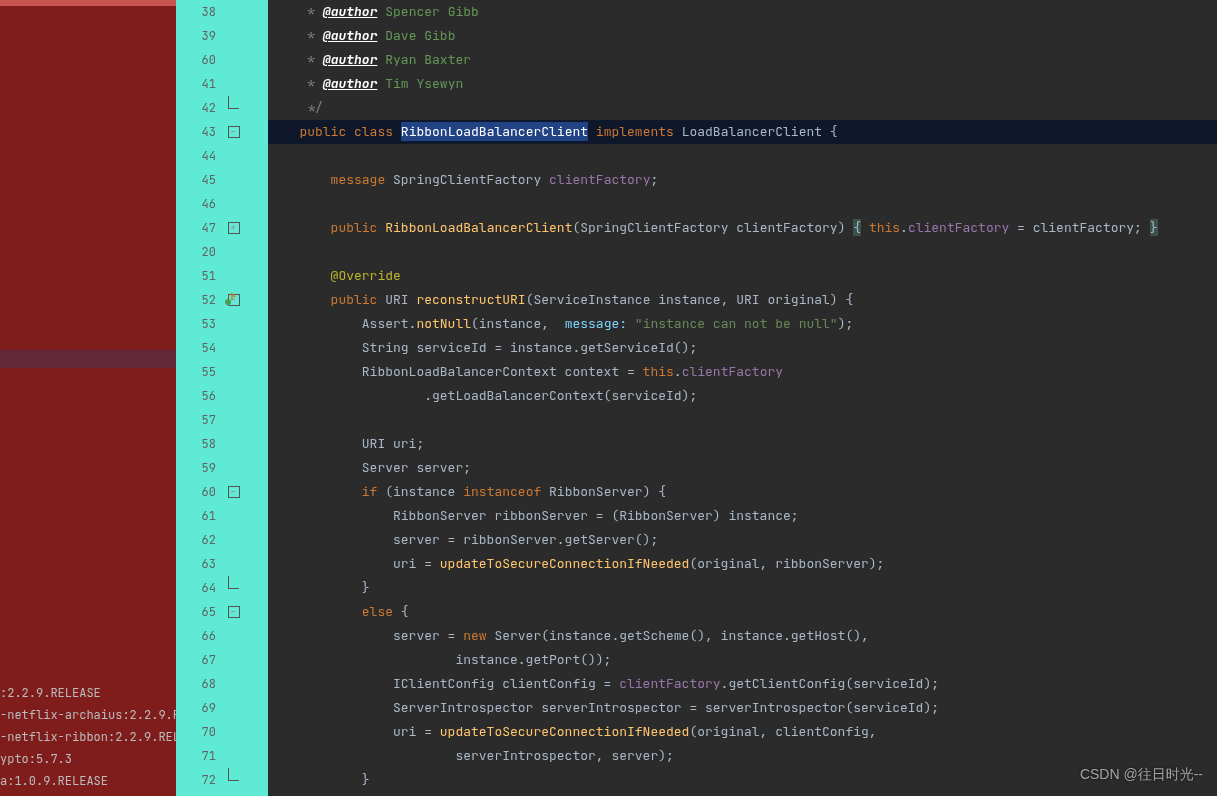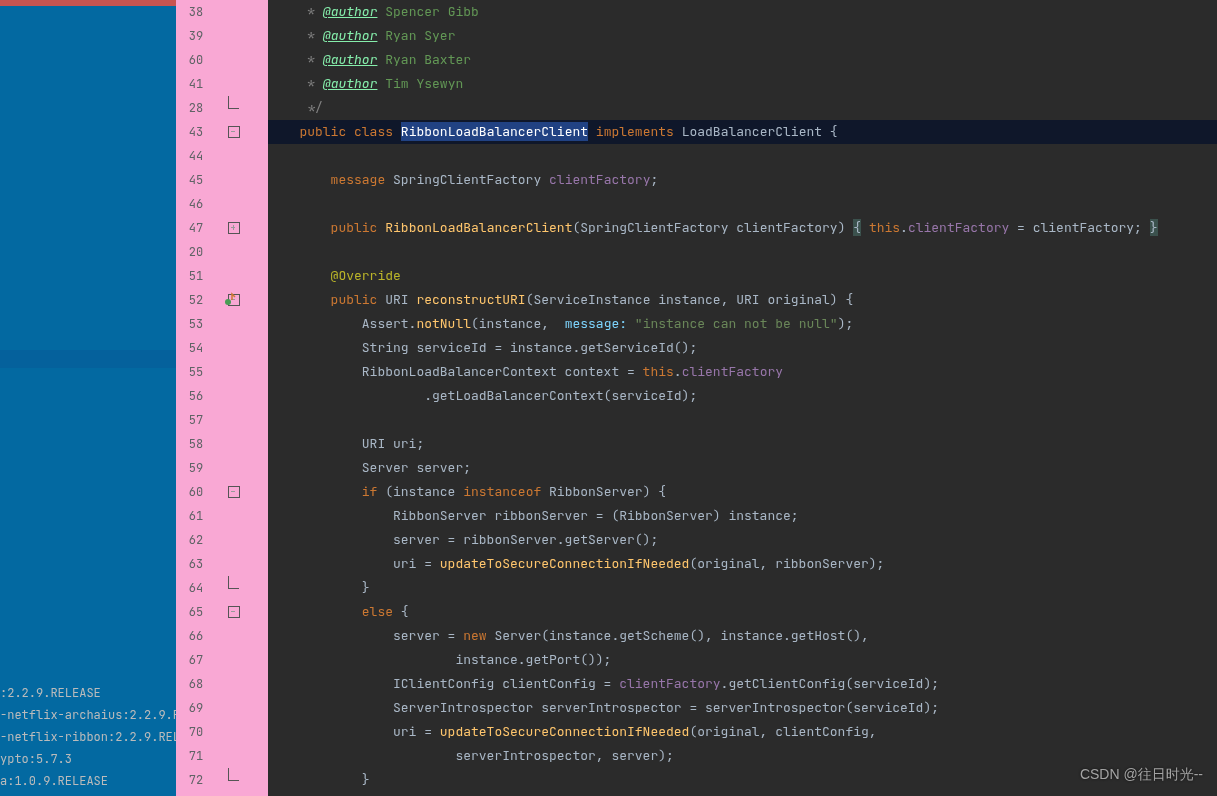--- a/index.html
+++ b/index.html
@@ -1,33 +1,33 @@
 <!DOCTYPE html>
 <html><head>
 <meta charset="utf-8">
 <style>
   html,body{margin:0;padding:0;background:#2b2b2b;color:#a9b7c6;font-family:"JetBrains Mono","Consolas","Menlo",monospace;font-size:13px;line-height:24px;overflow:hidden;width:1217px;height:796px}
   .root{display:flex;width:100%;height:100%}
-  .left-panel{width:176px;background:#0369a1;color:#bbb;font-size:12px;line-height:20px;display:flex;flex-direction:column;overflow:hidden}
+  .left-panel{width:176px;background:#7f1d1d;color:#bbb;font-size:12px;line-height:20px;display:flex;flex-direction:column;overflow:hidden}
   .left-top{flex:1}
   .left-list{padding:4px 0 4px 0}
   .left-item{padding:1px 4px 1px 0;white-space:nowrap;overflow:hidden;text-overflow:clip}
   .editor-wrap{flex:1;display:flex;background:#2b2b2b;position:relative}
-  .gutter{width:92px;background:#f9a8d4;display:flex;flex-direction:column;text-align:center;color:#606366;font-size:12px;user-select:none}
+  .gutter{width:92px;background:#5eead4;display:flex;flex-direction:column;text-align:right;color:#606366;font-size:12px;user-select:none}
   .row{display:flex;height:24px}
   .ln{width:40px;padding-right:6px}
   .marks{width:46px;position:relative}
   .code-area{flex:1;position:relative}
   .code-line{height:24px;white-space:pre;padding-left:8px}
   .hl-line{background:#0f172a}
   .kw{color:#cc7832}
   .str{color:#6a8759}
   .cm-star{color:#808080}
   .doc{color:#629755;}
-  .doc-tag{color:#86efac;font-style:italic;font-weight:normal;text-decoration:underline}
+  .doc-tag{color:#ffffff;font-style:italic;font-weight:bold;text-decoration:underline}
   .fn{color:#ffc66d}
   .fni{color:#ffc66d;}
   .fld{color:#9876aa}
   .ann{color:#bbb529}
   .gray{color:#7dd3fc}
   .sel{background:#214283;color:#fff;padding:1px 0}
   .brace-hi{background:#3b514d}
   .fold{display:inline-block;width:10px;height:10px;border:1px solid #555;border-radius:0;position:absolute;left:6px;top:6px}
   .fold::before{content:"";position:absolute;left:2px;top:4px;width:4px;height:1px;background:#999}
   .fold.open::after{content:"";position:absolute;left:4px;top:2px;width:1px;height:4px;background:transparent}
@@ -69,21 +69,21 @@
         </div>
         <div class="row">
           <div class="ln">60</div>
           <div class="marks"></div>
         </div>
         <div class="row">
           <div class="ln">41</div>
           <div class="marks"></div>
         </div>
         <div class="row">
-          <div class="ln">28</div>
+          <div class="ln">42</div>
           <div class="marks">
             <span class="fold-end"></span>
           </div>
         </div>
         <div class="row">
           <div class="ln">43</div>
           <div class="marks">
             <span class="fold open"></span>
           </div>
         </div>
@@ -211,21 +211,21 @@
         </div>
         <div class="row">
           <div class="ln">72</div>
           <div class="marks">
             <span class="fold-end"></span>
           </div>
         </div>
       </div>
     <div class="code-area" id="code">
         <div class="code-line">    <span class="cm-star">*</span> <span class="doc-tag">@author</span> <span class="doc">Spencer Gibb</span></div>
-        <div class="code-line">    <span class="cm-star">*</span> <span class="doc-tag">@author</span> <span class="doc">Ryan Syer</span></div>
+        <div class="code-line">    <span class="cm-star">*</span> <span class="doc-tag">@author</span> <span class="doc">Dave Gibb</span></div>
         <div class="code-line">    <span class="cm-star">*</span> <span class="doc-tag">@author</span> <span class="doc">Ryan Baxter</span></div>
         <div class="code-line">    <span class="cm-star">*</span> <span class="doc-tag">@author</span> <span class="doc">Tim Ysewyn</span></div>
         <div class="code-line">    <span class="cm-star">*/</span></div>
         <div class="highlight-row" style="top: 120px;"></div>
         <div class="code-line hl-line">   <span class="kw">public class</span> <span class="sel">RibbonLoadBalancerClient</span> <span class="kw">implements</span> LoadBalancerClient {</div>
         <div class="code-line"></div>
         <div class="code-line">       <span class="kw">message</span> SpringClientFactory <span class="fld">clientFactory</span>;</div>
         <div class="code-line"></div>
         <div class="code-line">       <span class="kw">public</span> <span class="fn">RibbonLoadBalancerClient</span>(SpringClientFactory clientFactory) <span class="brace-hi">{</span> <span class="kw">this</span>.<span class="fld">clientFactory</span> = clientFactory; <span class="brace-hi">}</span></div>
         <div class="code-line"></div>

